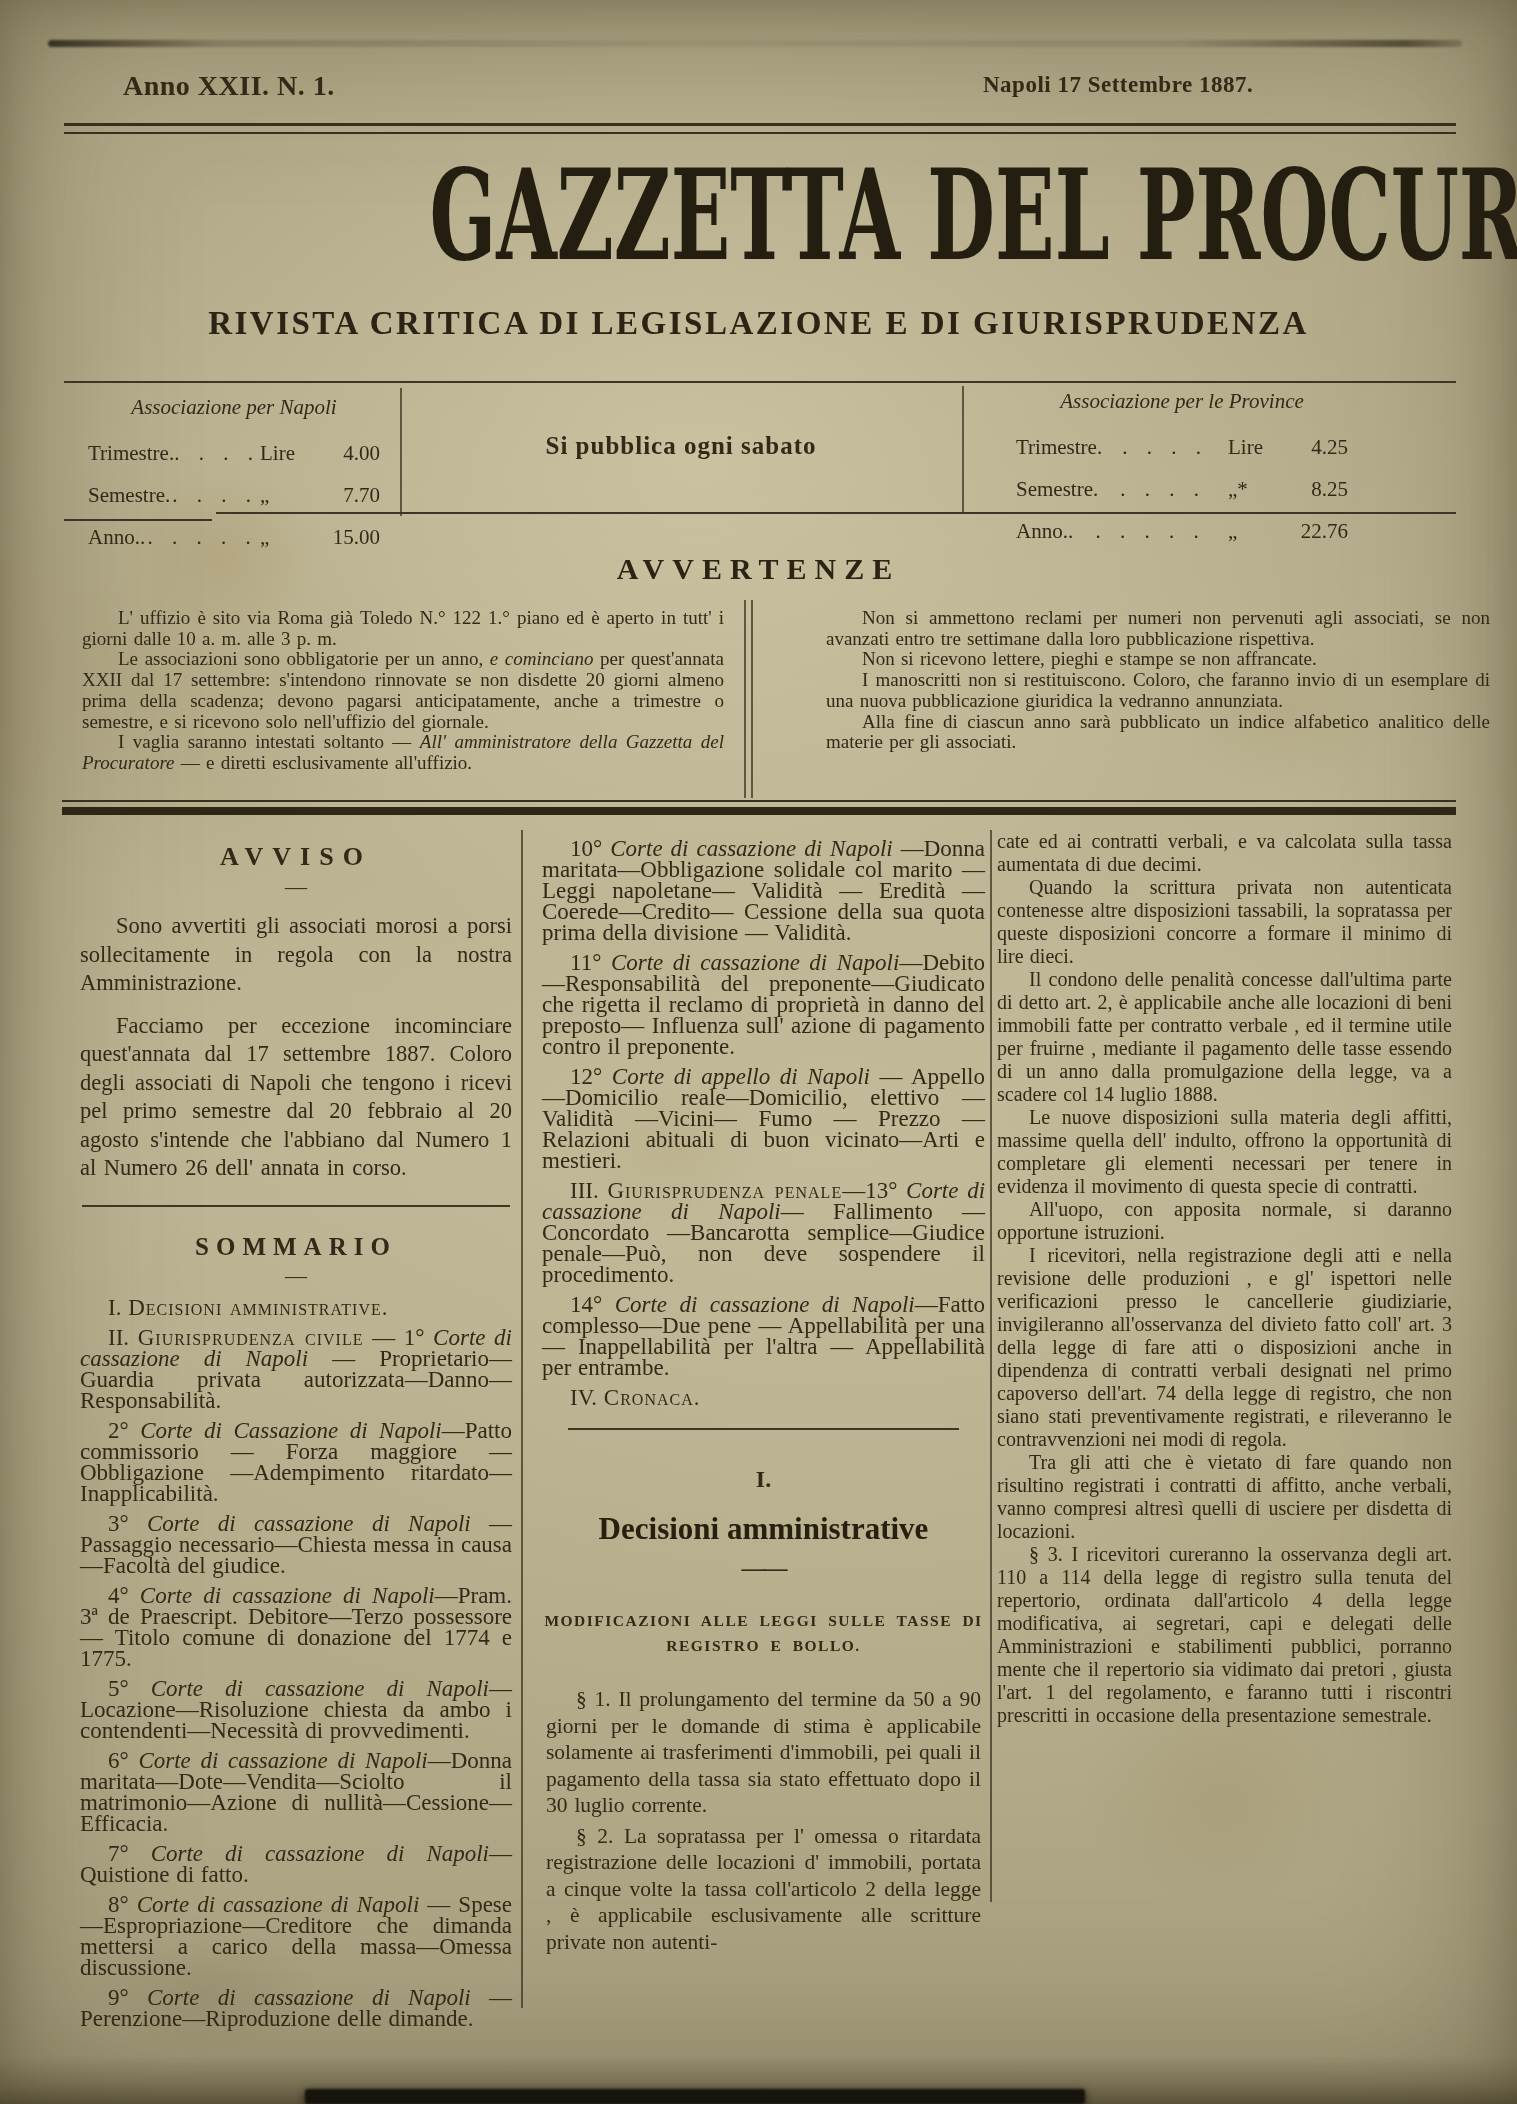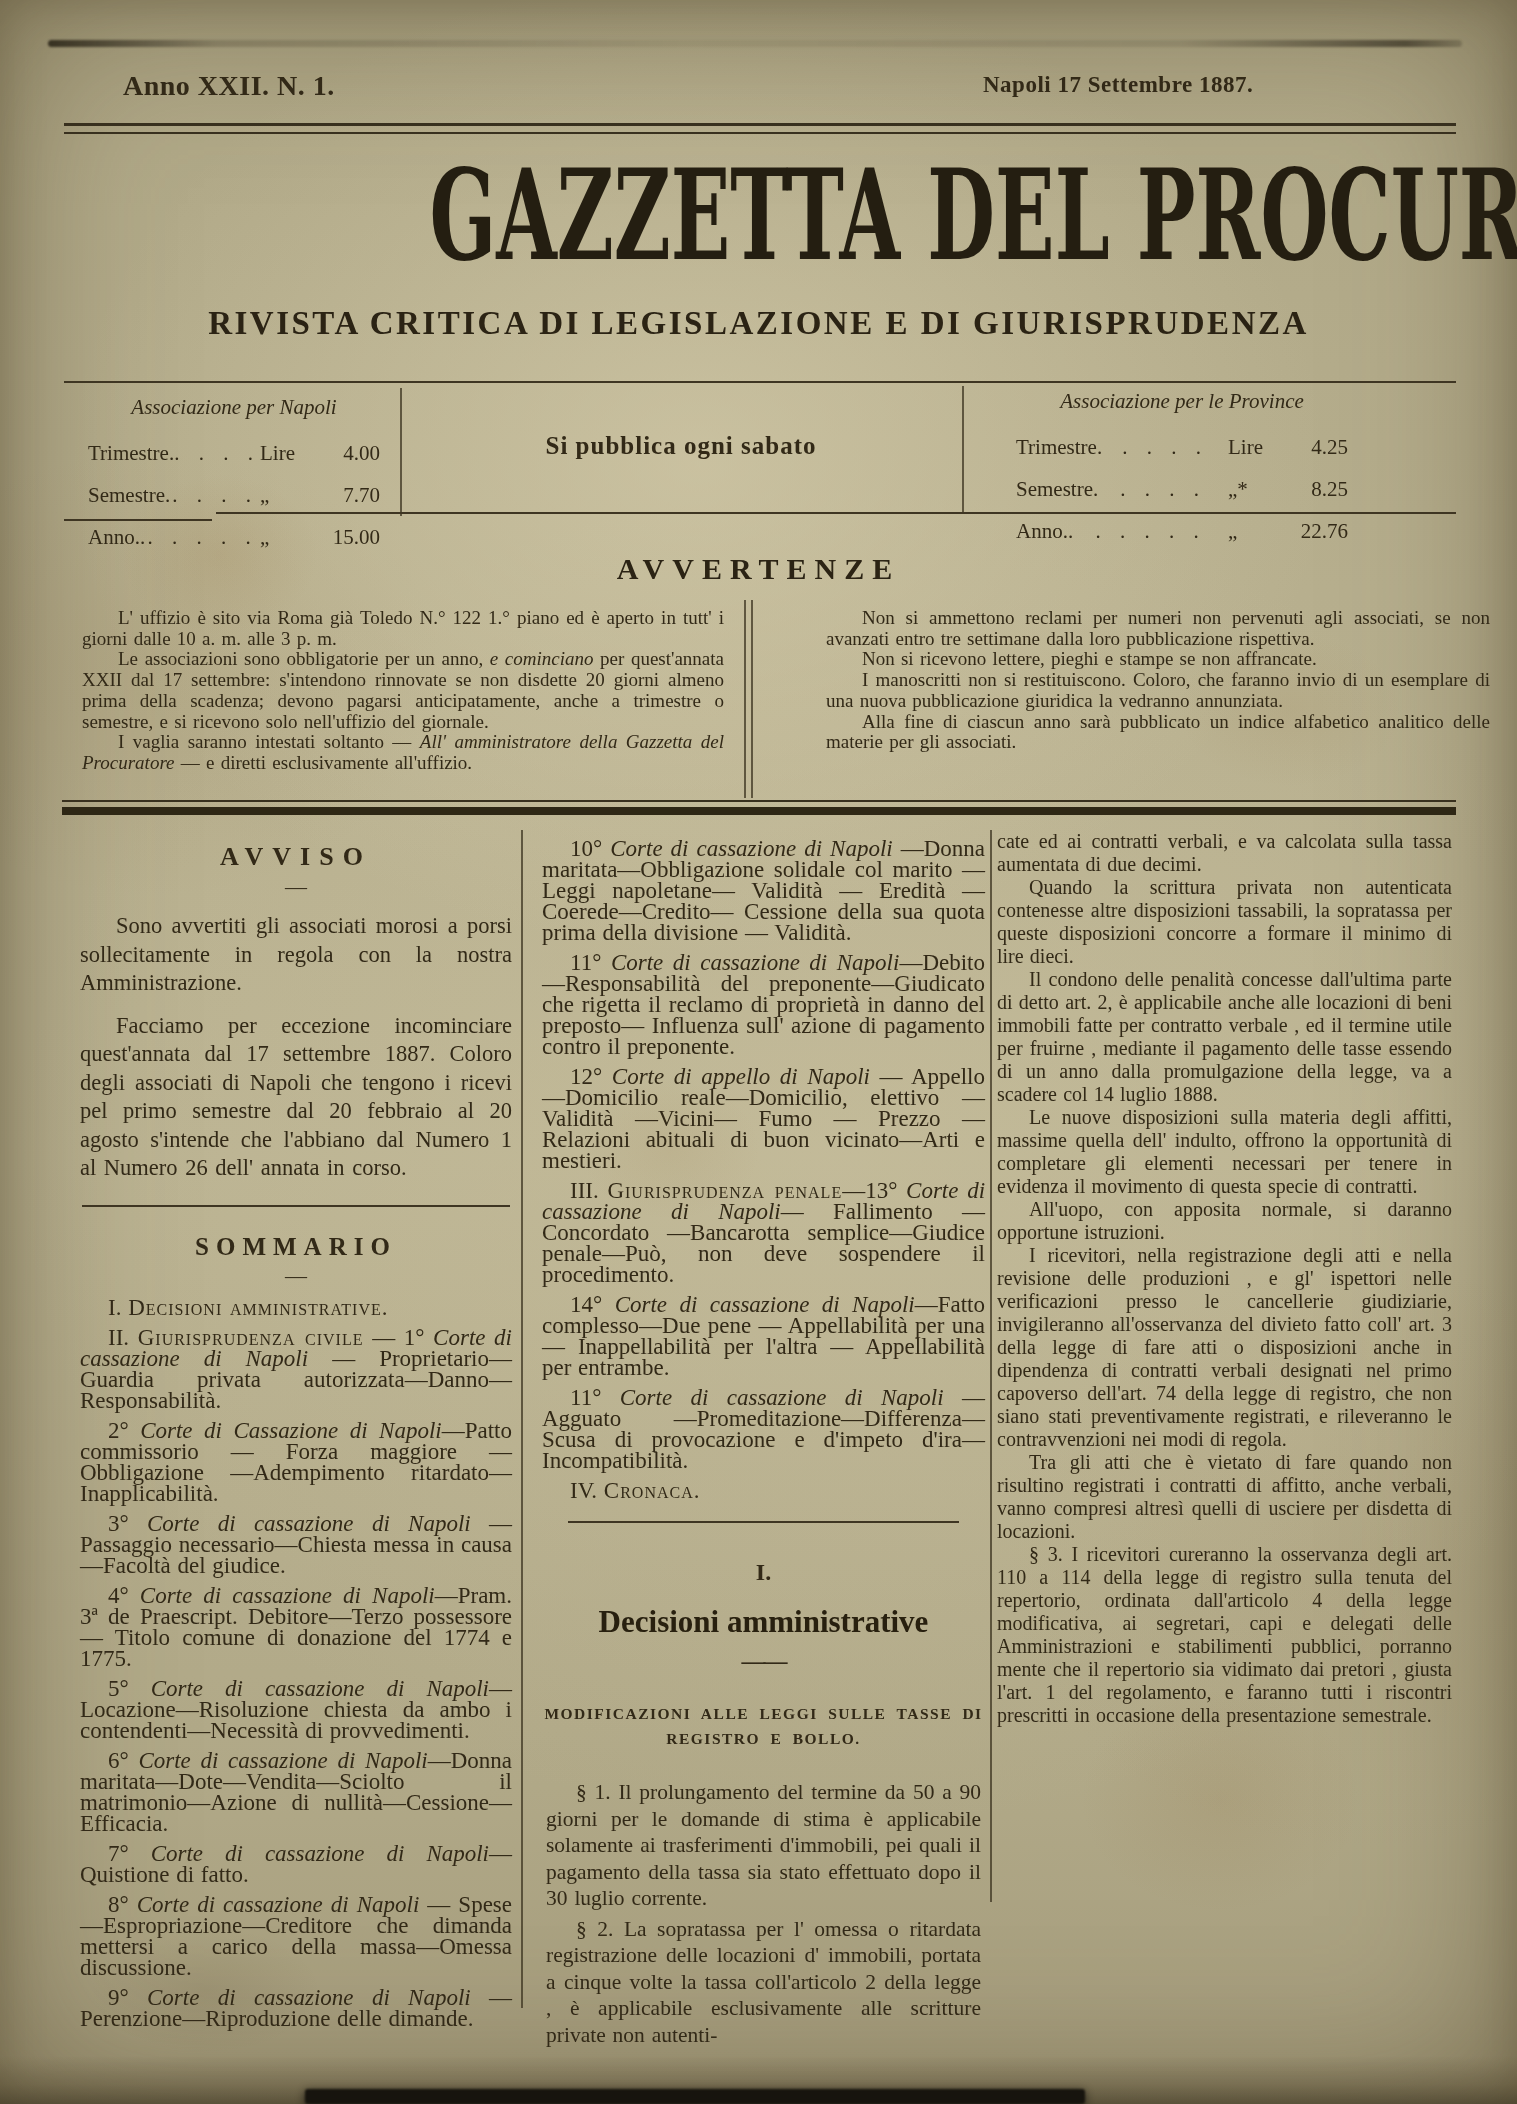--- a/index.html
+++ b/index.html
@@ -216,21 +216,20 @@
       </div>
   </div>
 
   <div class="col col2">
     <div class="somm-list">
         <p><span>10° </span><span class="it">Corte di cassazione di Napoli</span><span> —Donna maritata—Obbligazione solidale col marito —Leggi napoletane— Validità — Eredità — Coerede—Credito— Cessione della sua quota prima della divisione — Validità.</span></p>
         <p><span>11° </span><span class="it">Corte di cassazione di Napoli</span><span>—Debito —Responsabilità del preponente—Giudicato che rigetta il reclamo di proprietà in danno del preposto— Influenza sull' azione di pagamento contro il preponente.</span></p>
         <p><span>12° </span><span class="it">Corte di appello di Napoli</span><span> — Appello —Domicilio reale—Domicilio, elettivo — Validità —Vicini— Fumo — Prezzo — Relazioni abituali di buon vicinato—Arti e mestieri.</span></p>
         <p><span>III. </span><span class="sc">Giurisprudenza penale</span><span>—13° </span><span class="it">Corte di cassazione di Napoli</span><span>— Fallimento — Concordato —Bancarotta semplice—Giudice penale—Può, non deve sospendere il procedimento.</span></p>
         <p><span>14° </span><span class="it">Corte di cassazione di Napoli</span><span>—Fatto complesso—Due pene — Appellabilità per una — Inappellabilità per l'altra — Appellabilità per entrambe.</span></p>
-        <p><span>11° </span><span class="it">Corte di cassazione di Napoli</span><span> — Agguato —Promeditazione—Differenza— Scusa di provocazione e d'impeto d'ira—Incompatibilità.</span></p>
         <p><span>IV. </span><span class="sc">Cronaca</span><span>.</span></p>
       </div>
     <div class="hr-inline2"></div>
     <div class="sec-num">I.</div>
     <div class="sec-title">Decisioni amministrative</div>
     <div class="sec-dash">——</div>
     <div class="sec-sub">MODIFICAZIONI ALLE LEGGI SULLE TASSE DI REGISTRO E BOLLO.</div>
     <div class="sec-paras">
         <p><span>§ 1. Il prolungamento del termine da 50 a 90 giorni per le domande di stima è applicabile solamente ai trasferimenti d'immobili, pei quali il pagamento della tassa sia stato effettuato dopo il 30 luglio corrente.</span></p>
         <p><span>§ 2. La sopratassa per l' omessa o ritardata registrazione delle locazioni d' immobili, portata a cinque volte la tassa coll'articolo 2 della legge , è applicabile esclusivamente alle scritture private non autenti-</span></p>

